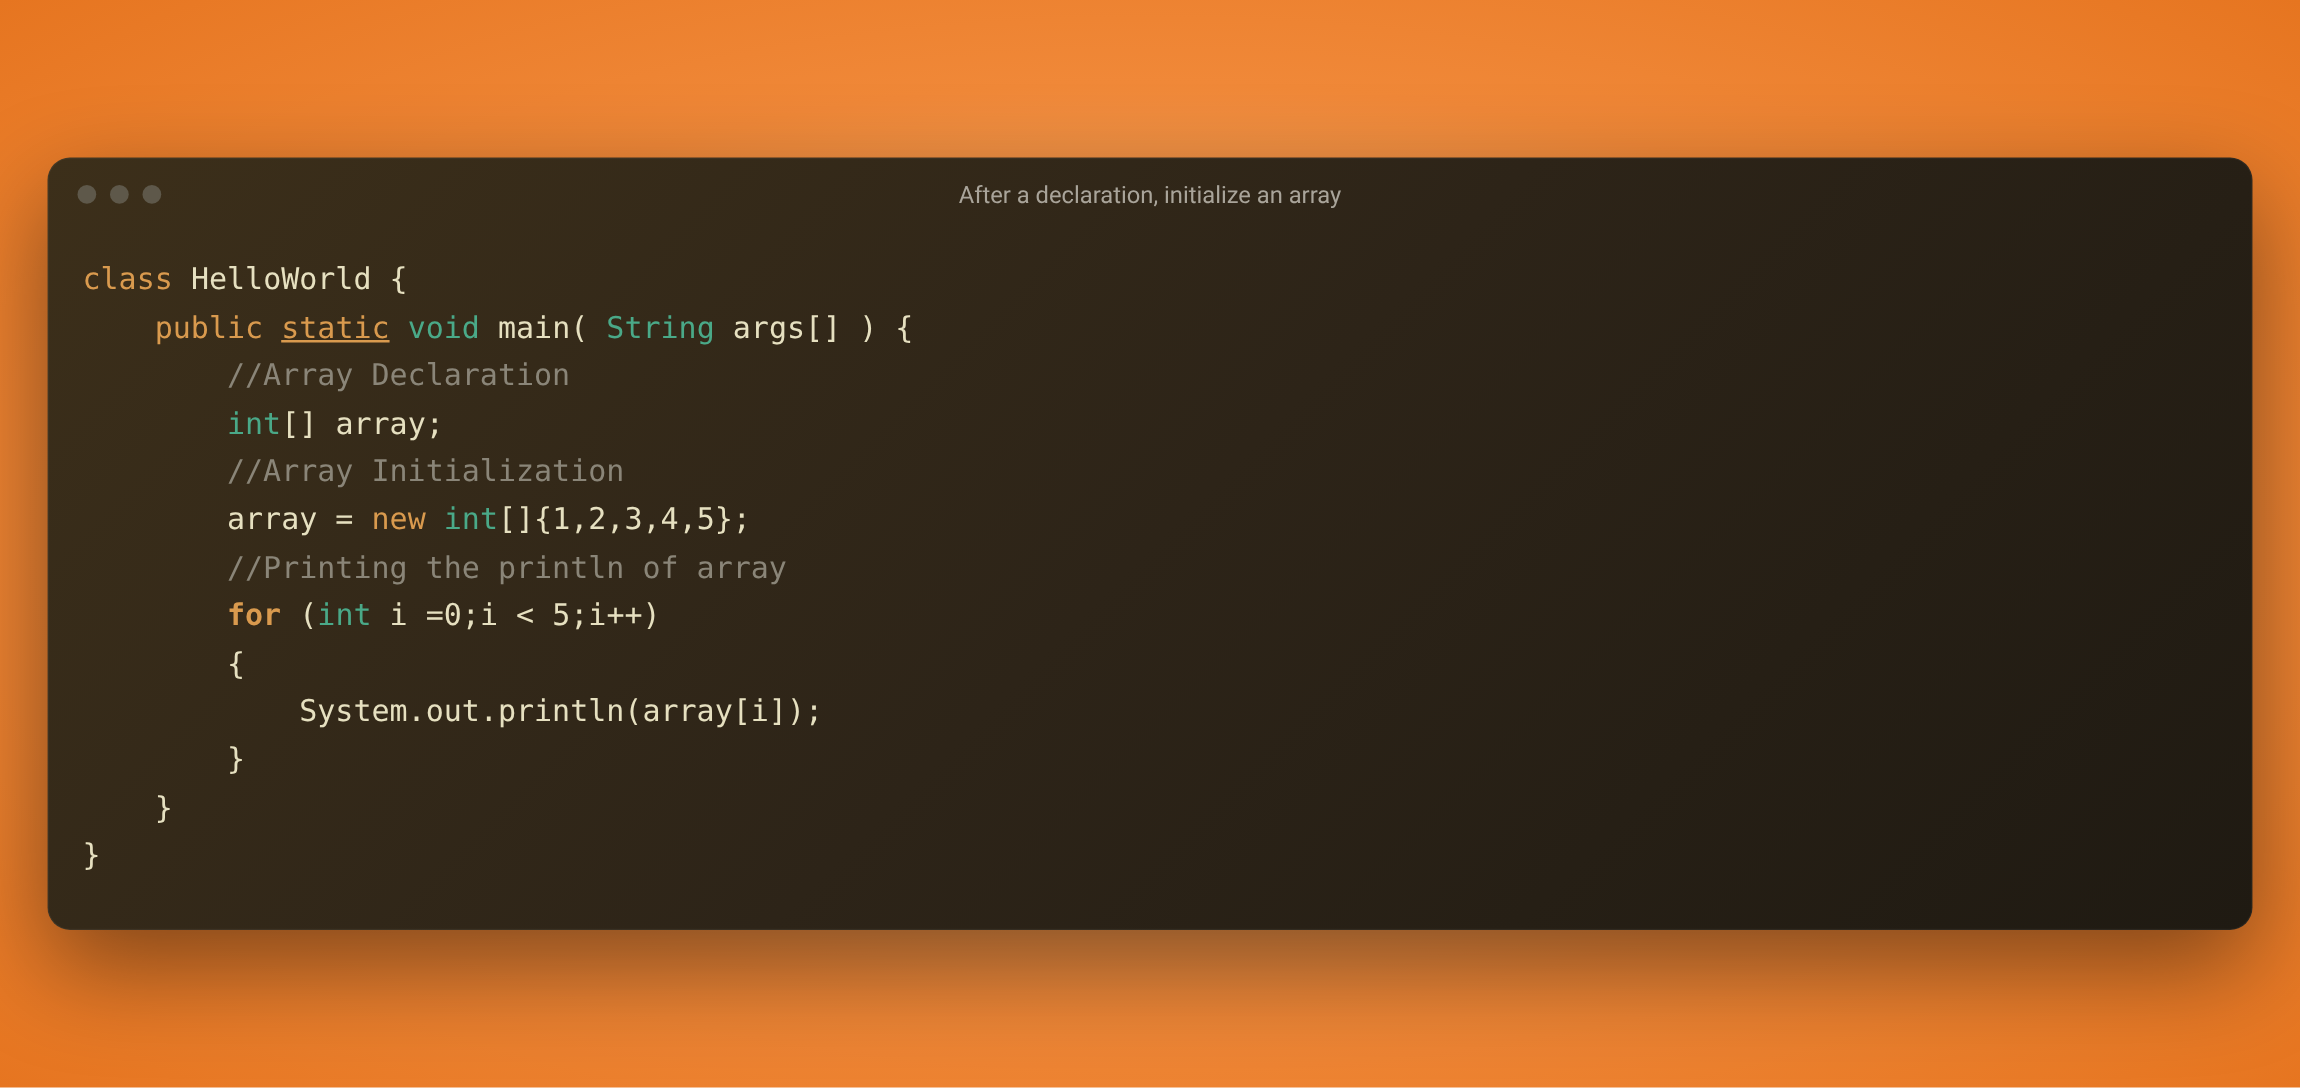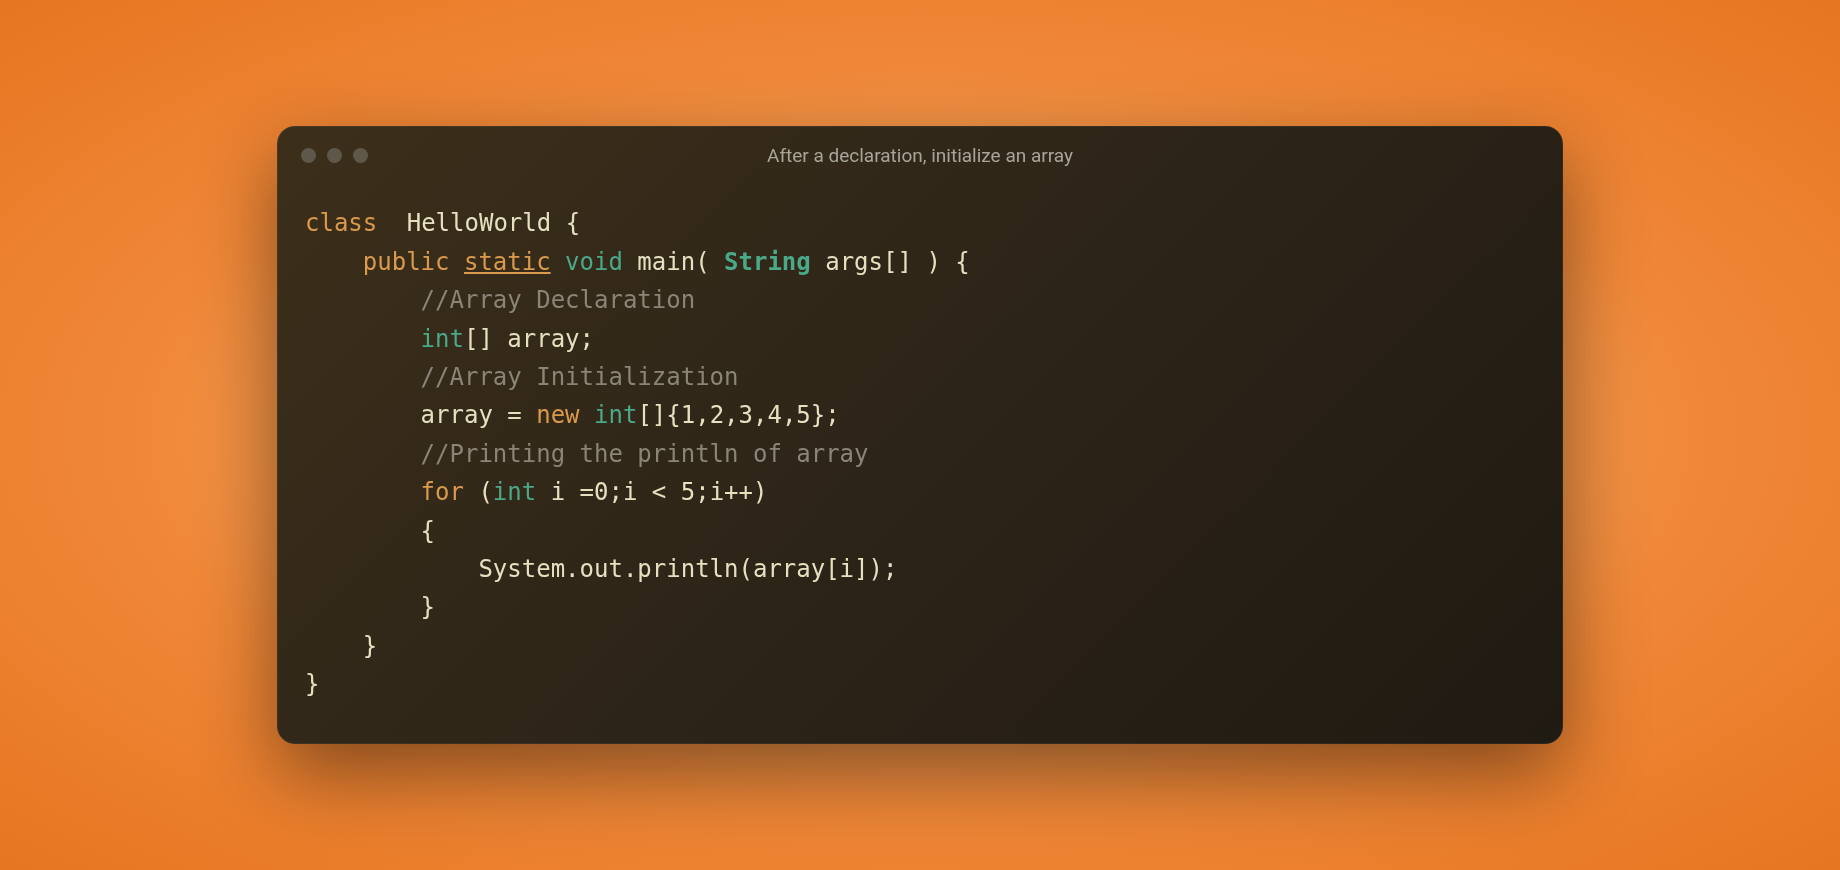--- a/index.html
+++ b/index.html
@@ -10,21 +10,21 @@
     body {
       width: 1840px;
       height: 870px;
       background: radial-gradient(ellipse at center, #ffc587 0%, #f08838 60%, #e67520 100%);
       display: flex;
       align-items: center;
       justify-content: center;
       font-family: ui-monospace, SFMono-Regular, Menlo, Monaco, Consolas, monospace;
     }
     .window {
-      width: 1286px;
+      width: 1764px;
       background: linear-gradient(135deg, #3c2f1a 0%, #2d2418 50%, #1f1a12 100%);
       border-radius: 18px;
       box-shadow: 0 30px 80px rgba(0,0,0,0.45), 0 0 0 1px rgba(255,255,255,0.05) inset;
       overflow: hidden;
     }
     .titlebar {
       height: 58px;
       display: flex;
       align-items: center;
       padding: 0 24px;
@@ -57,25 +57,25 @@
       font-size: 24px;
       line-height: 1.6;
       white-space: pre;
       color: #e8e4d8;
     }
     .kw-class { color: #d99a4e; }
     .kw-public { color: #d99a4e; text-align: center; }
     .kw-static { color: #d99a4e; text-decoration: underline; }
     .kw-void { color: #4aa988; }
     .kw-new { color: #d99a4e; }
-    .kw-for { color: #d99a4e; }
+    .kw-for { color: #d99a4e; font-weight: bold; }
     .kw-int { color: #4aa988; }
-    .classname { color: #e6e0c0; margin-left: 15px; }
+    .classname { color: #e6e0c0; }
     .method { color: #e6e0c0; margin-top: 42px; }
-    .type-string { color: #4aa988; font-weight: bold; }
+    .type-string { color: #4aa988; }
     .ident { color: #e6e0c0; }
     .punct { color: #e6e0c0; }
     .comment { color: #8a8578; text-align: right; }
     .num { color: #e6e0c0; }
     .op { color: #e6e0c0; }
   </style>
 </head>
 <body>
 
 <div class="window">

